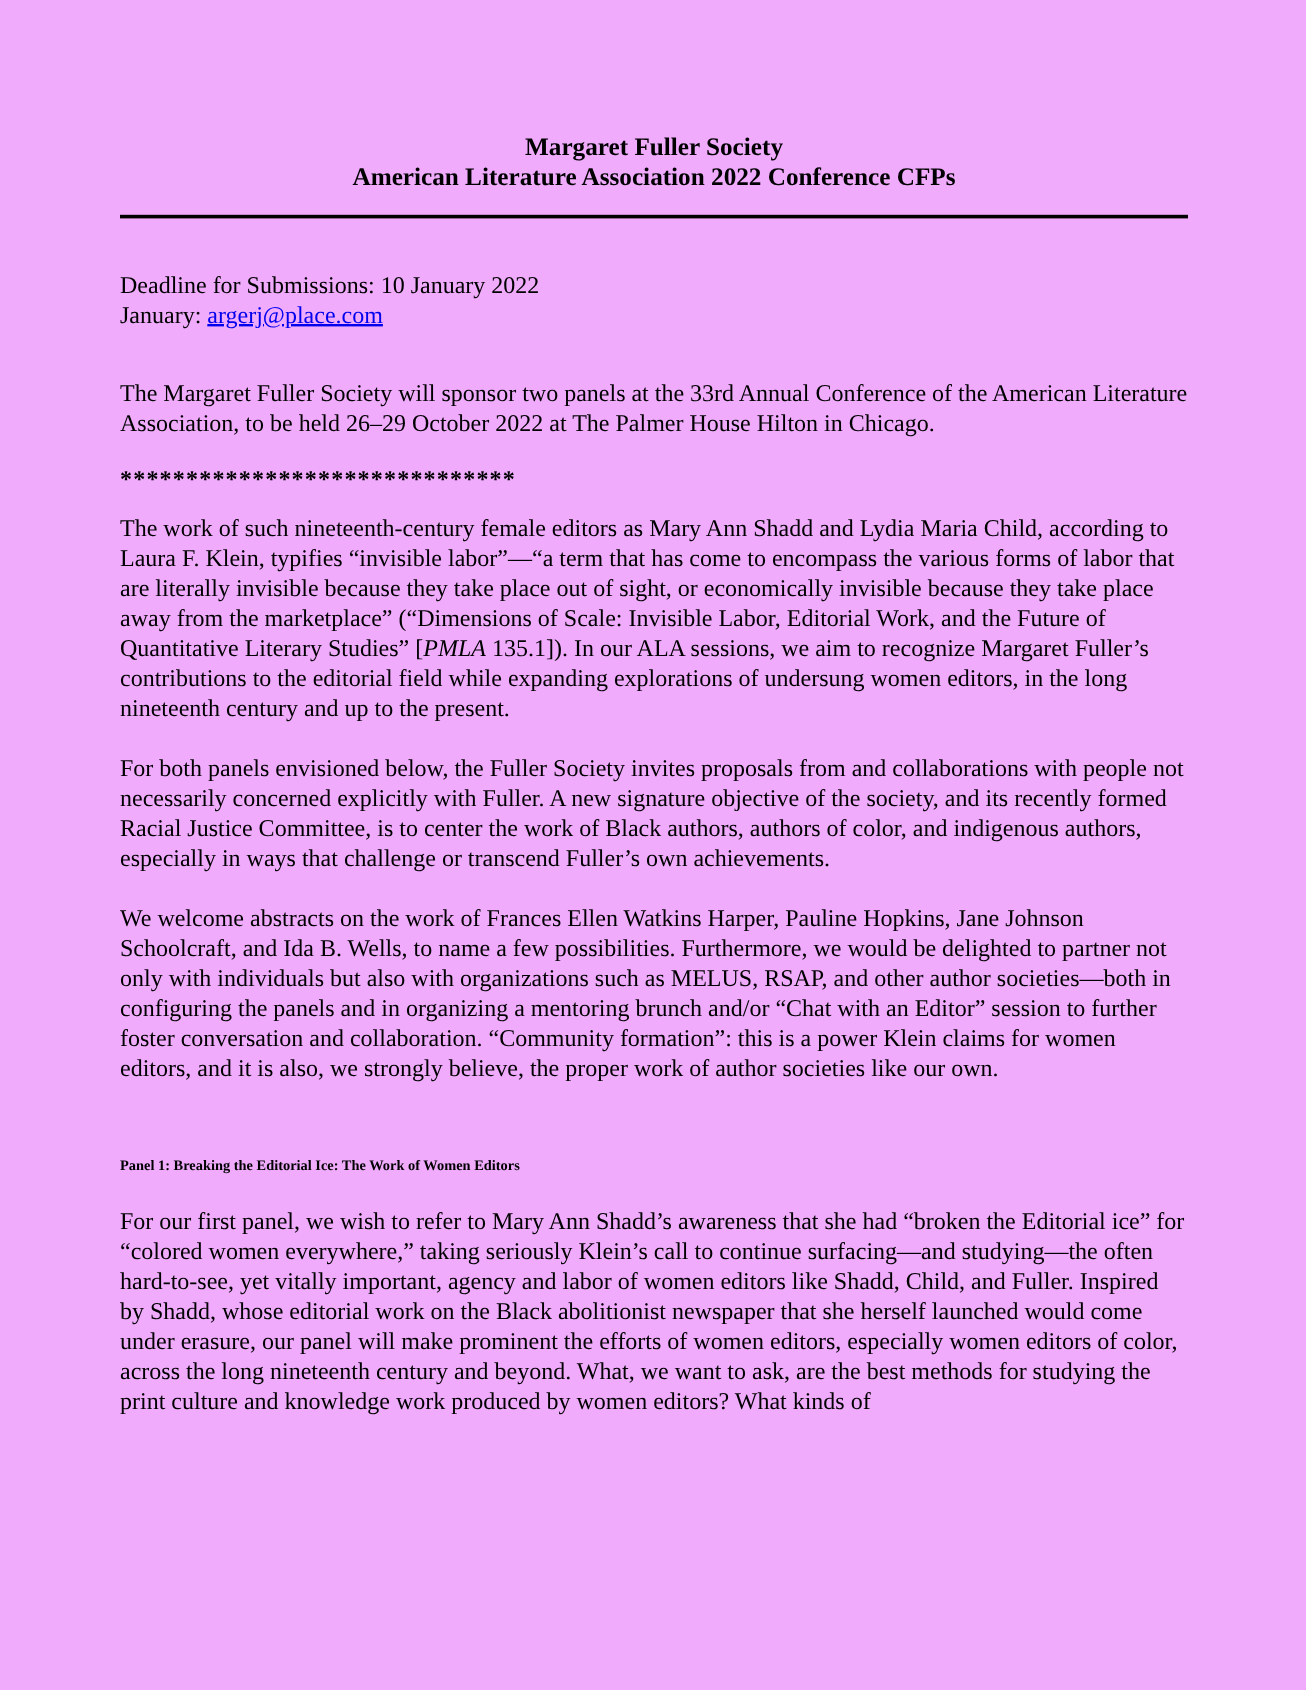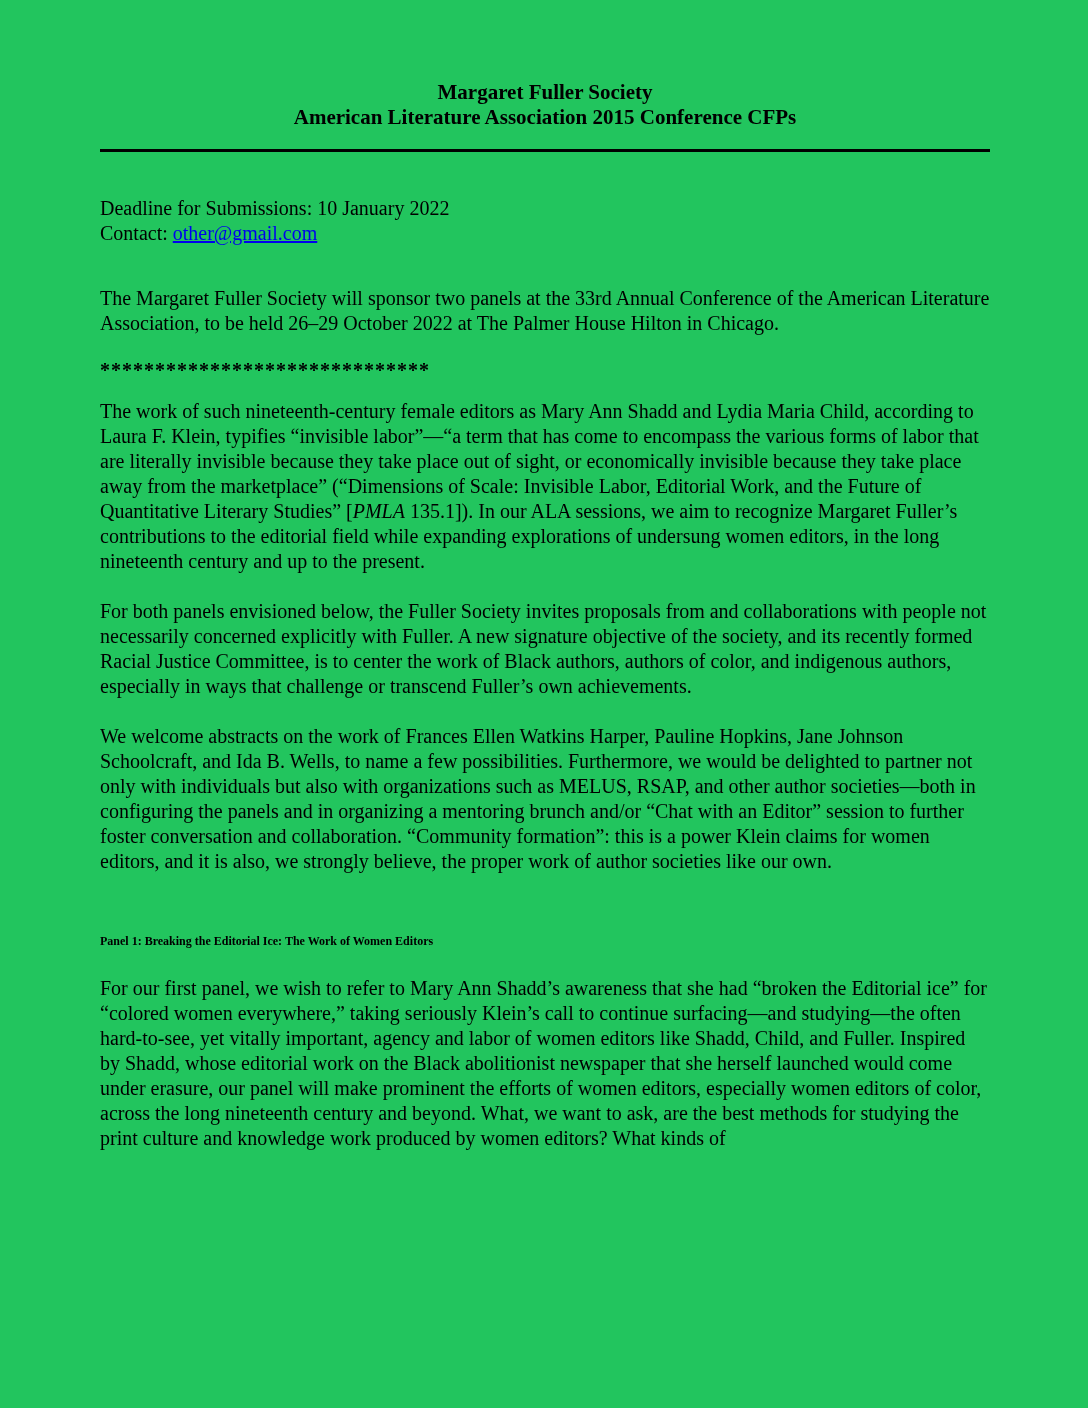--- a/index.html
+++ b/index.html
@@ -6,22 +6,22 @@
     html, body {
       margin: 0;
       padding: 0;
       background: #ffffff;
     }
     .page {
       position: relative;
       width: 1088px;
       height: 1408px;
       box-sizing: border-box;
-      background: #22c55e;
-      padding: 80px 98px 0 100px;
+      background: #f0abfc;
+      padding: 110px 98px 0 100px;
       font-family: "Liberation Serif", "DejaVu Serif", serif;
       font-size: 20px;
       line-height: 25px;
       color: #000000;
       overflow: hidden;
     }
     .doc-title {
       margin: 0;
       text-align: center;
       font-weight: bold;
@@ -70,28 +70,28 @@
     .italic { font-style: italic; font-family: Liberation Serif, serif; }
   </style>
 </head>
 <body>
 
 <div class="page">
 
   <header>
     <h1 class="doc-title">
       <div>Margaret Fuller Society</div>
-      <div>American Literature Association 2015 Conference CFPs</div>
+      <div>American Literature Association 2022 Conference CFPs</div>
     </h1>
     <hr class="title-rule">
   </header>
 
   <section class="meta-block">
     <p class="meta-line">Deadline for Submissions: 10 January 2022</p>
-    <p class="meta-line"><span>Contact: </span><a class="email-link">other@gmail.com</a></p>
+    <p class="meta-line"><span>January: </span><a class="email-link">argerj@place.com</a></p>
   </section>
 
   <p class="intro-para">The Margaret Fuller Society will sponsor two panels at the 33rd Annual Conference of the American Literature Association, to be held 26–29 October 2022 at The Palmer House Hilton in Chicago.</p>
 
   <p class="divider-line">******************************</p>
 
   <p class="body-para after-divider"><span>The work of such nineteenth-century female editors as Mary Ann Shadd and Lydia Maria Child, according to Laura F. Klein, typifies “invisible labor”—“a term that has come to encompass the various forms of labor that are literally invisible because they take place out of sight, or economically invisible because they take place away from the marketplace” (“Dimensions of Scale: Invisible Labor, Editorial Work, and the Future of Quantitative Literary Studies” [</span><span class="italic">PMLA</span><span> 135.1]). In our ALA sessions, we aim to recognize Margaret Fuller’s contributions to the editorial field while expanding explorations of undersung women editors, in the long nineteenth century and up to the present.</span></p>
 
   <p class="body-para">For both panels envisioned below, the Fuller Society invites proposals from and collaborations with people not necessarily concerned explicitly with Fuller. A new signature objective of the society, and its recently formed Racial Justice Committee, is to center the work of Black authors, authors of color, and indigenous authors, especially in ways that challenge or transcend Fuller’s own achievements.</p>
 

